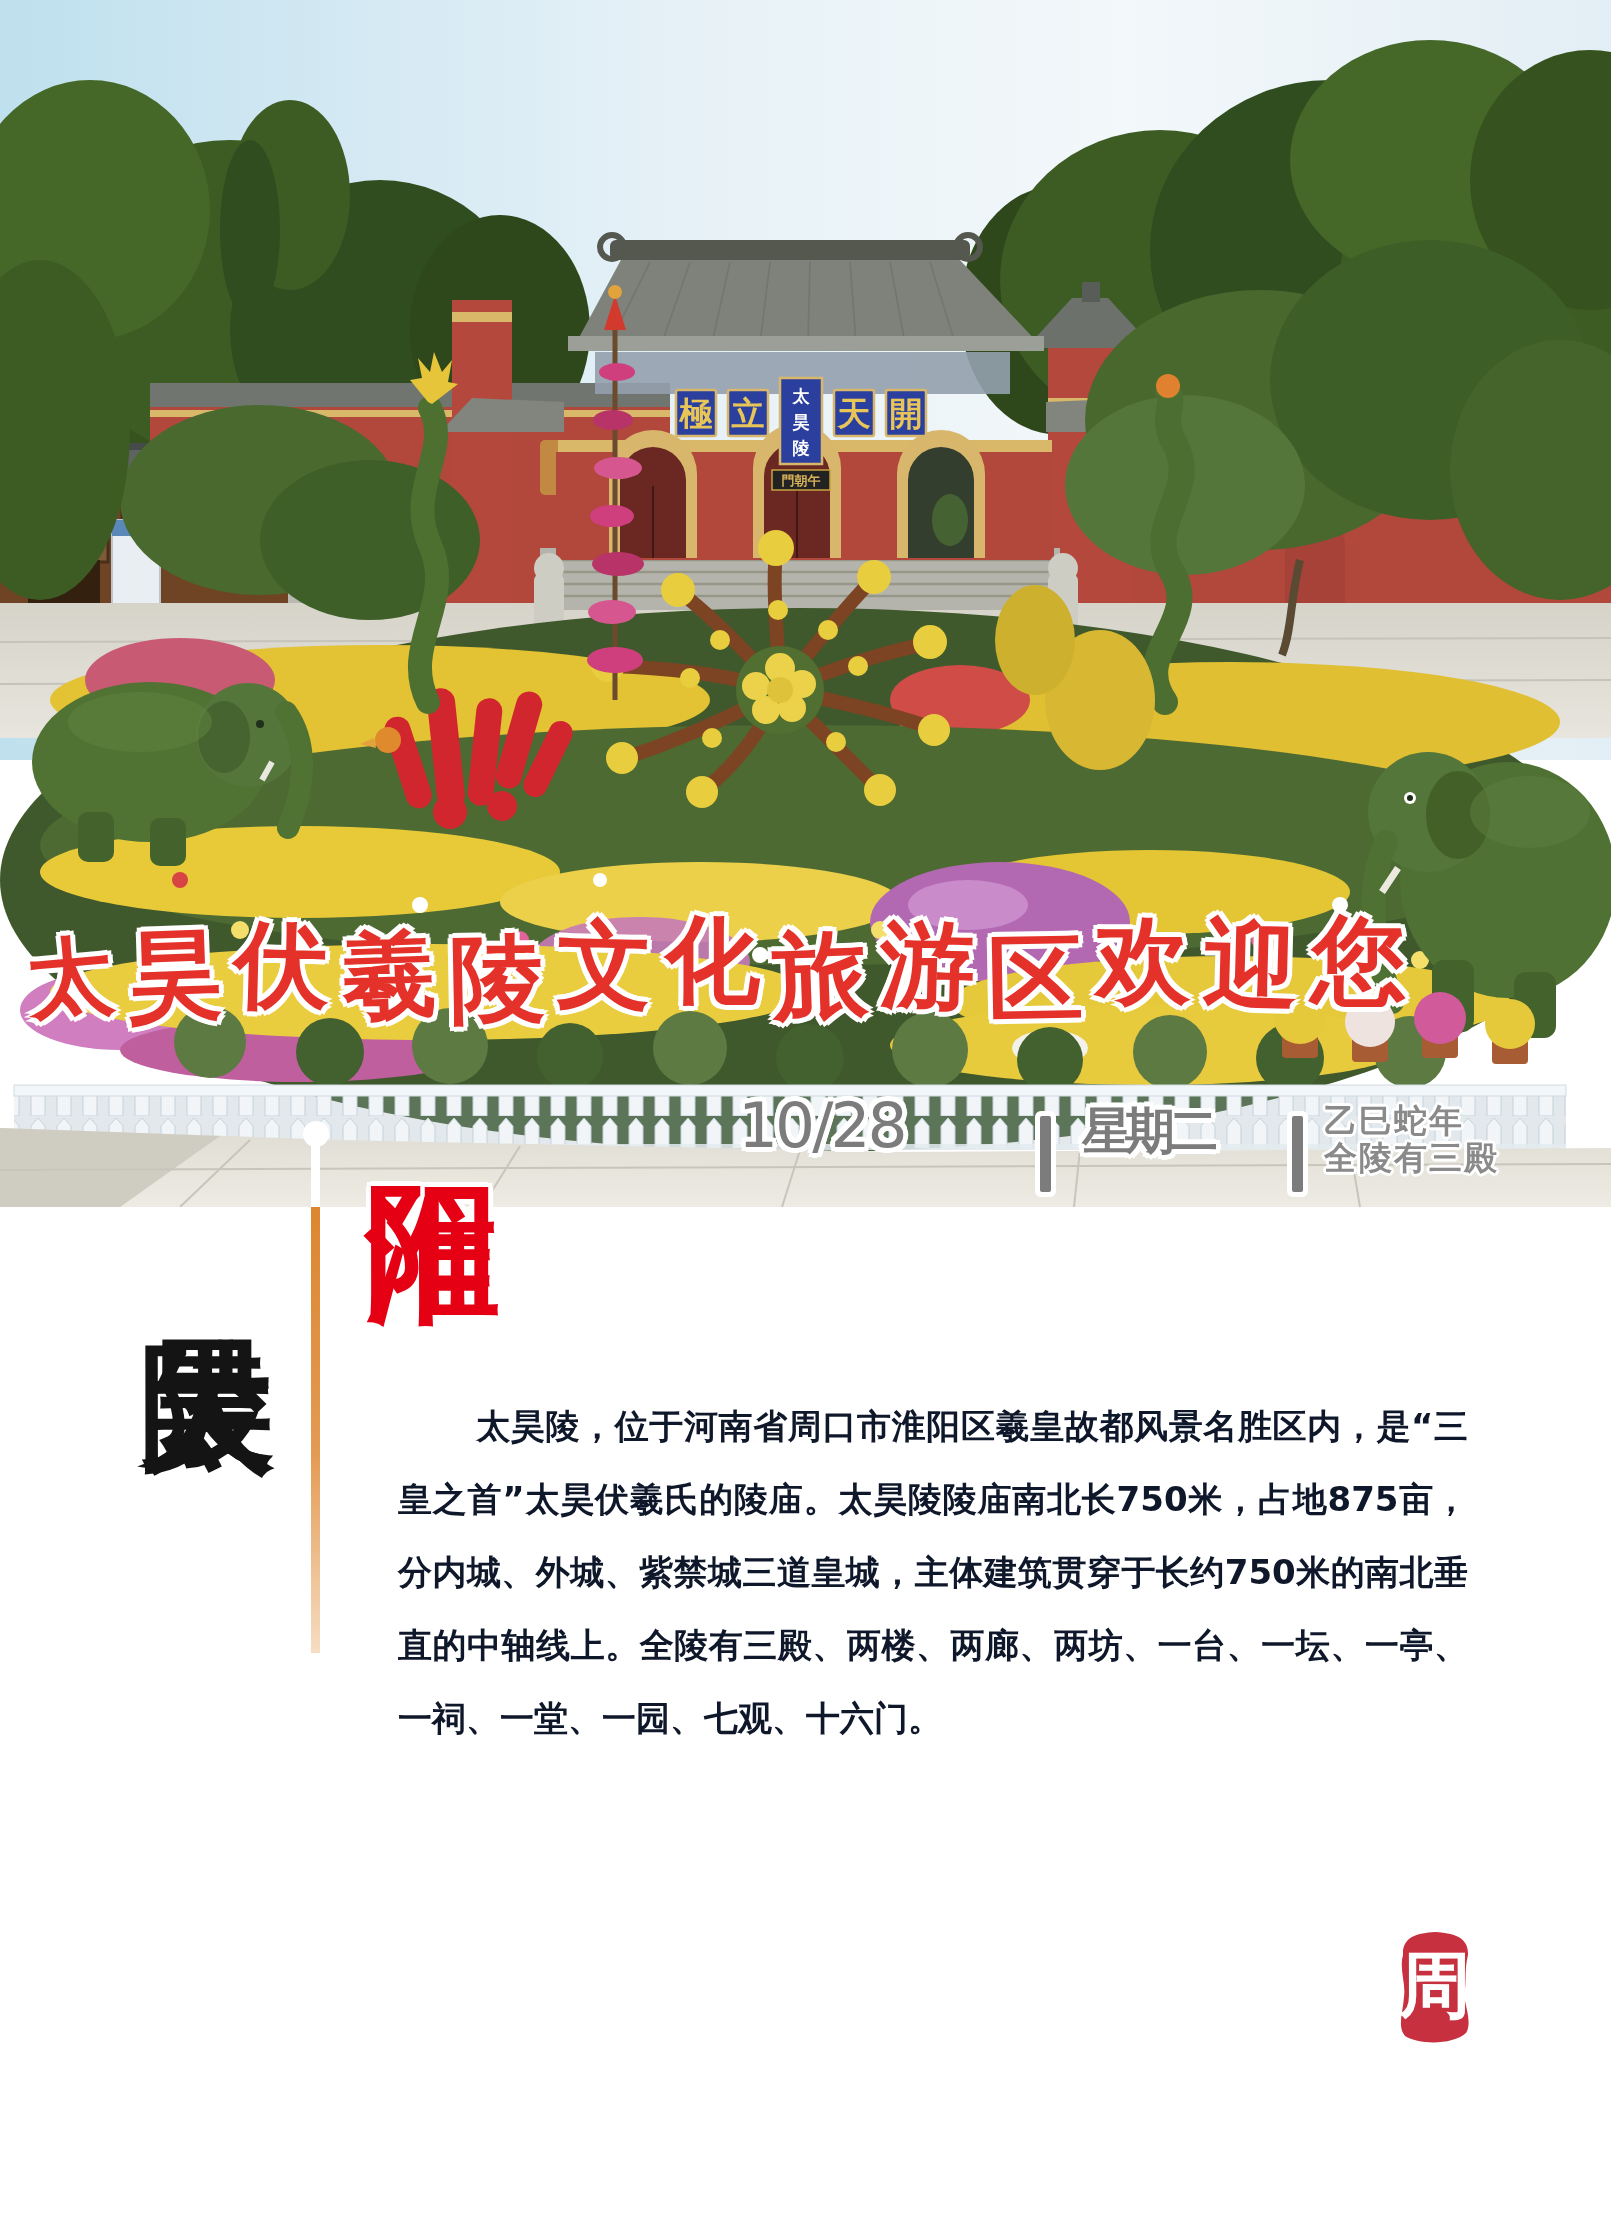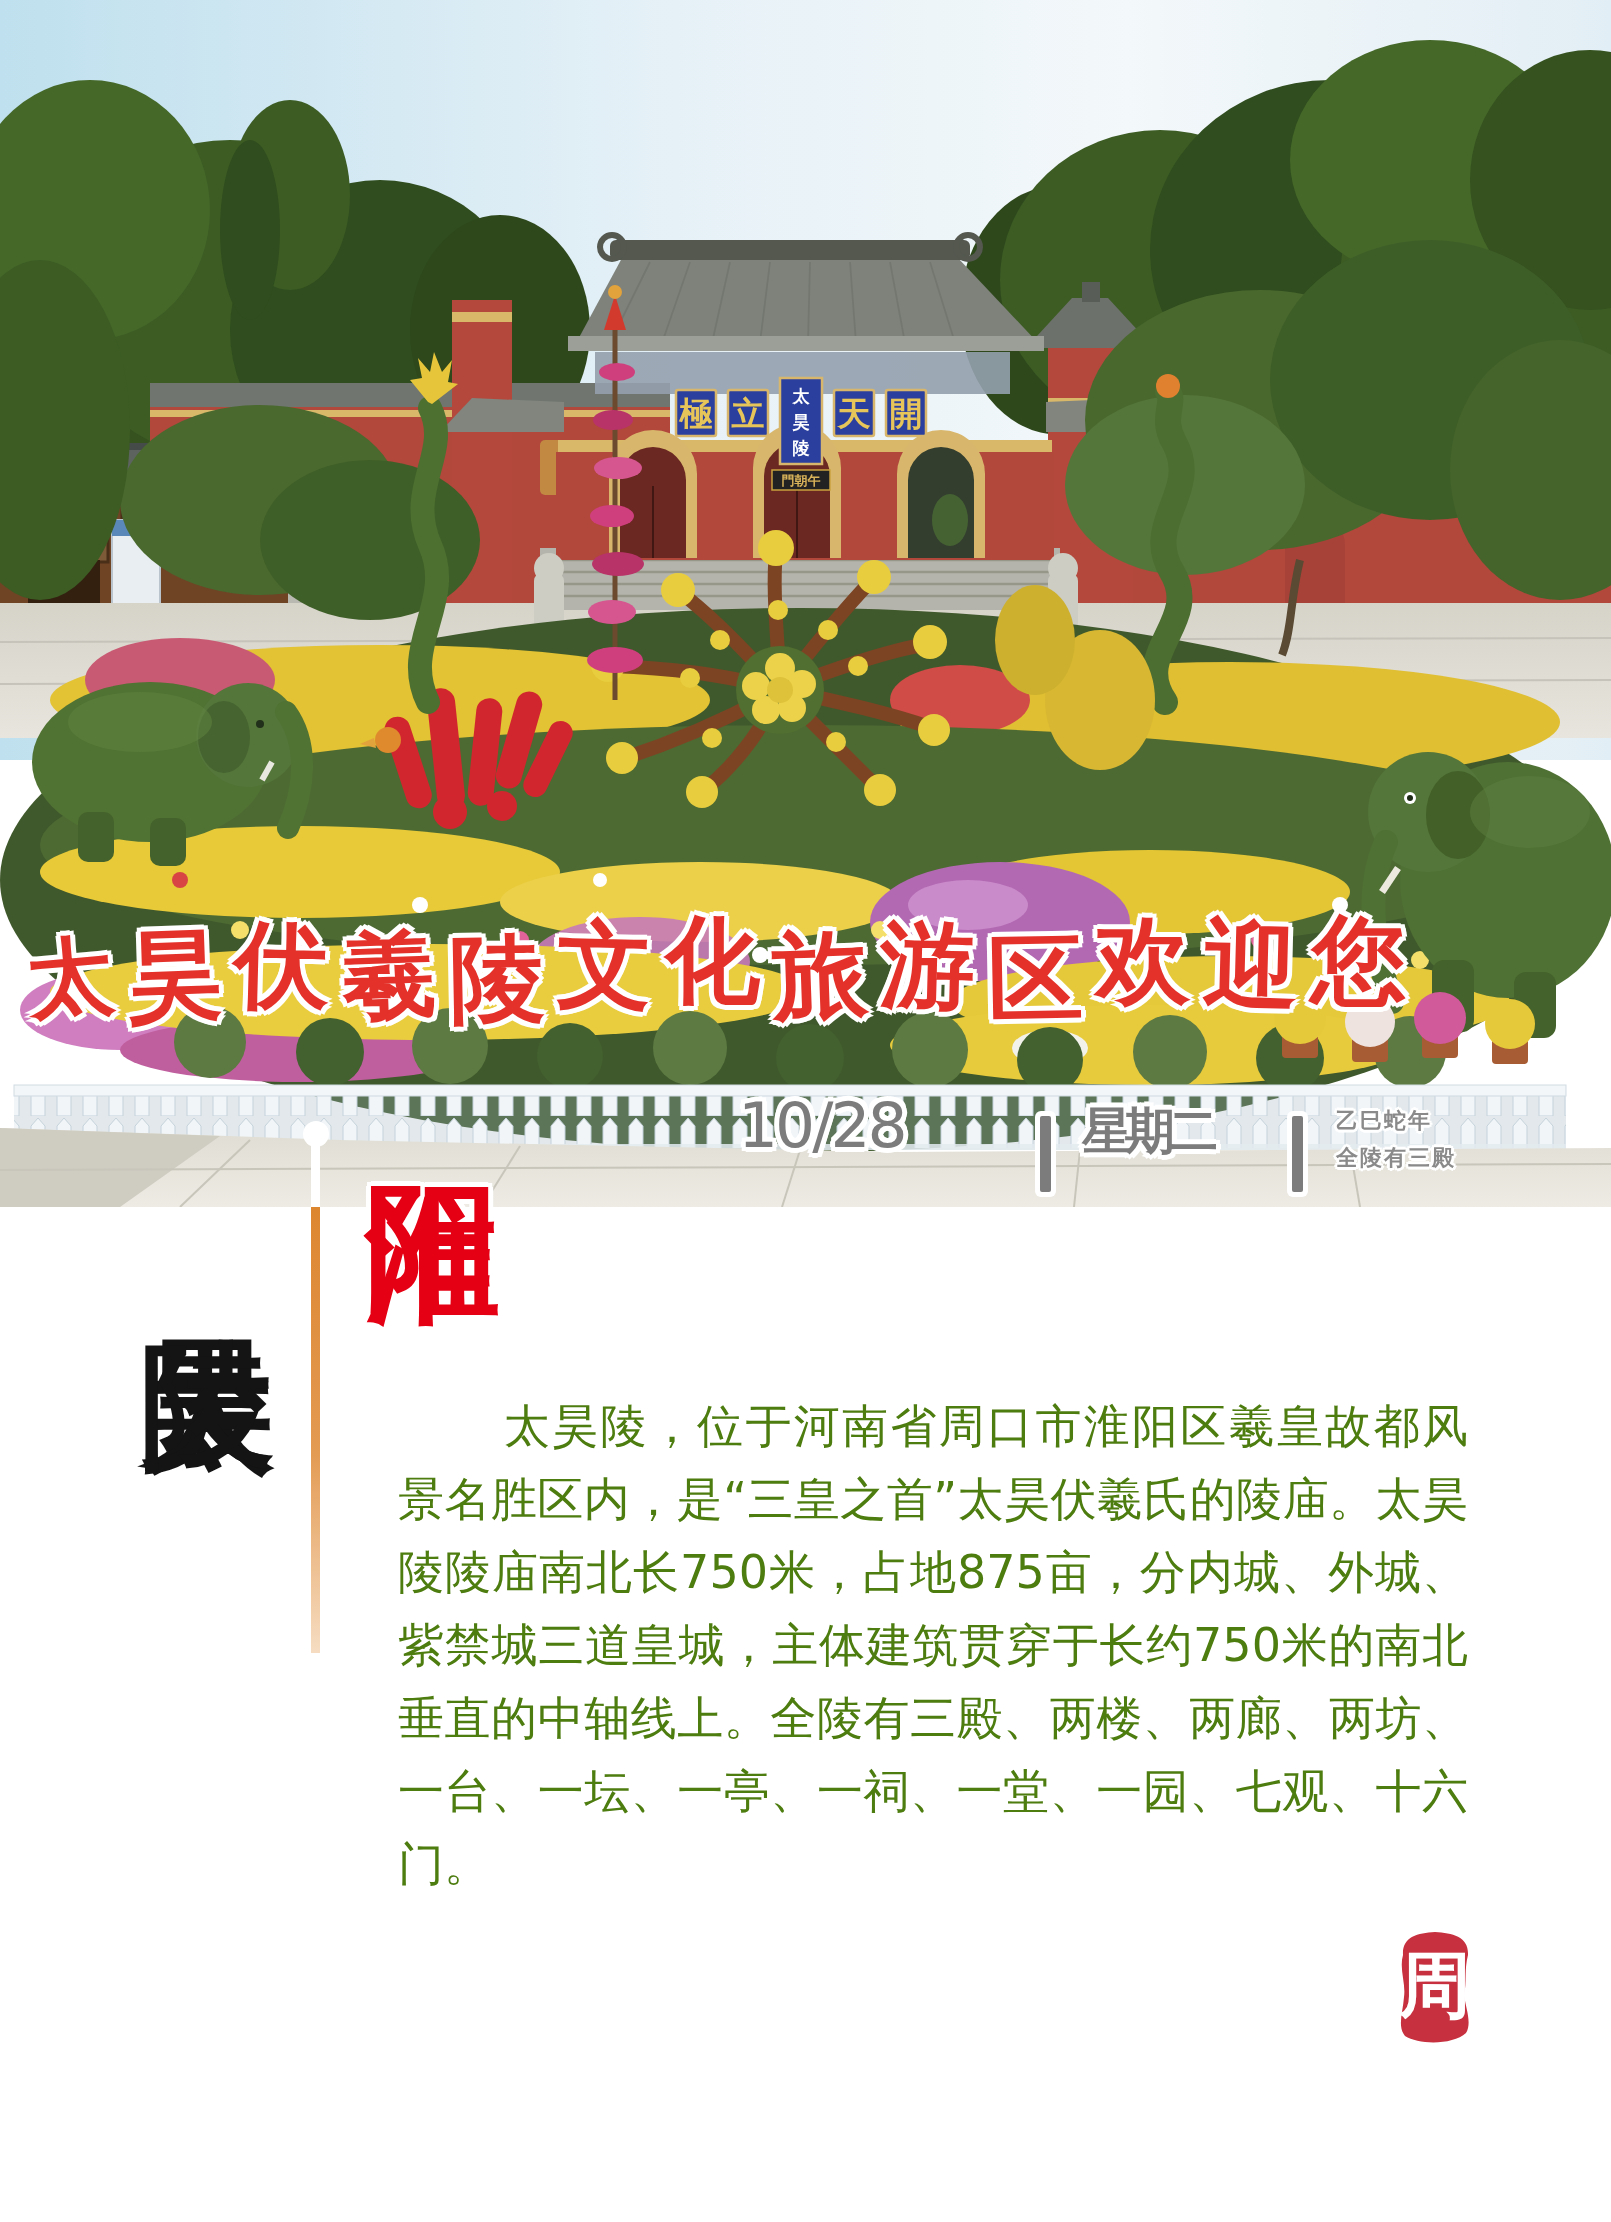--- a/index.html
+++ b/index.html
@@ -26,40 +26,40 @@
 
   
   .date-num{position:absolute;left:738px;top:1094px;font-size:63px;font-weight:normal;
             line-height:1;color:#7c7c7c;letter-spacing:-3px;z-index:4;}
   .date-bar{position:absolute;width:11px;height:76px;background:#7c7c7c;border-radius:2px;
             box-shadow:0 0 0 5px #ffffff;z-index:4;}
   .bar-1{left:1040px;top:1116px;}
   .bar-2{left:1292px;top:1116px;}
   .date-weekday{position:absolute;left:1082px;top:1106px;font-size:50px;font-weight:bold;
             line-height:1;color:#7c7c7c;letter-spacing:-7px;z-index:4;}
-  .lunar-col{position:absolute;left:1324px;top:1102px;font-size:22px;font-weight:bold;
-            line-height:37px;color:#8a8a8a;letter-spacing:2px;z-index:4;margin-left:12px;}
+  .lunar-col{position:absolute;left:1324px;top:1102px;font-size:33px;font-weight:bold;
+            line-height:37px;color:#8a8a8a;letter-spacing:2px;z-index:4;}
 
   
   .loc-title{position:absolute;left:366px;top:1078px;writing-mode:vertical-rl;
              text-orientation:upright;font-family:"DejaVu Serif","Liberation Serif",serif;
              font-weight:bold;font-size:136px;line-height:138px;color:#e60014;
              letter-spacing:2px;z-index:5;}
   .site-title{position:absolute;left:140px;top:1234px;writing-mode:vertical-rl;
              text-orientation:upright;font-family:"DejaVu Serif","Liberation Serif",serif;
              font-weight:bold;font-size:134px;line-height:140px;color:#141414;
              letter-spacing:-2px;z-index:5;}
 
   
   .divider-line{position:absolute;left:311px;top:1207px;width:9px;height:446px;
              background:linear-gradient(to bottom,#dd8630 0%,#e39a52 55%,#f6ddc2 100%);z-index:5;}
 
   
-  .article{position:absolute;left:398px;top:1390px;width:1070px;font-size:46px;
-           line-height:73px;color:#4d7c0f;font-weight:400;text-align:justify;
+  .article{position:absolute;left:398px;top:1390px;width:1070px;font-size:34px;
+           line-height:73px;color:#0f172a;font-weight:700;text-align:justify;
            text-indent:2.3em;font-family:"DejaVu Sans","Liberation Sans",sans-serif;z-index:2;}
 
   
   .seal{position:absolute;left:1383px;top:1925px;width:104px;height:126px;z-index:2;}
 </style>
 </head>
 <body>
 
 <div class="page">
 

